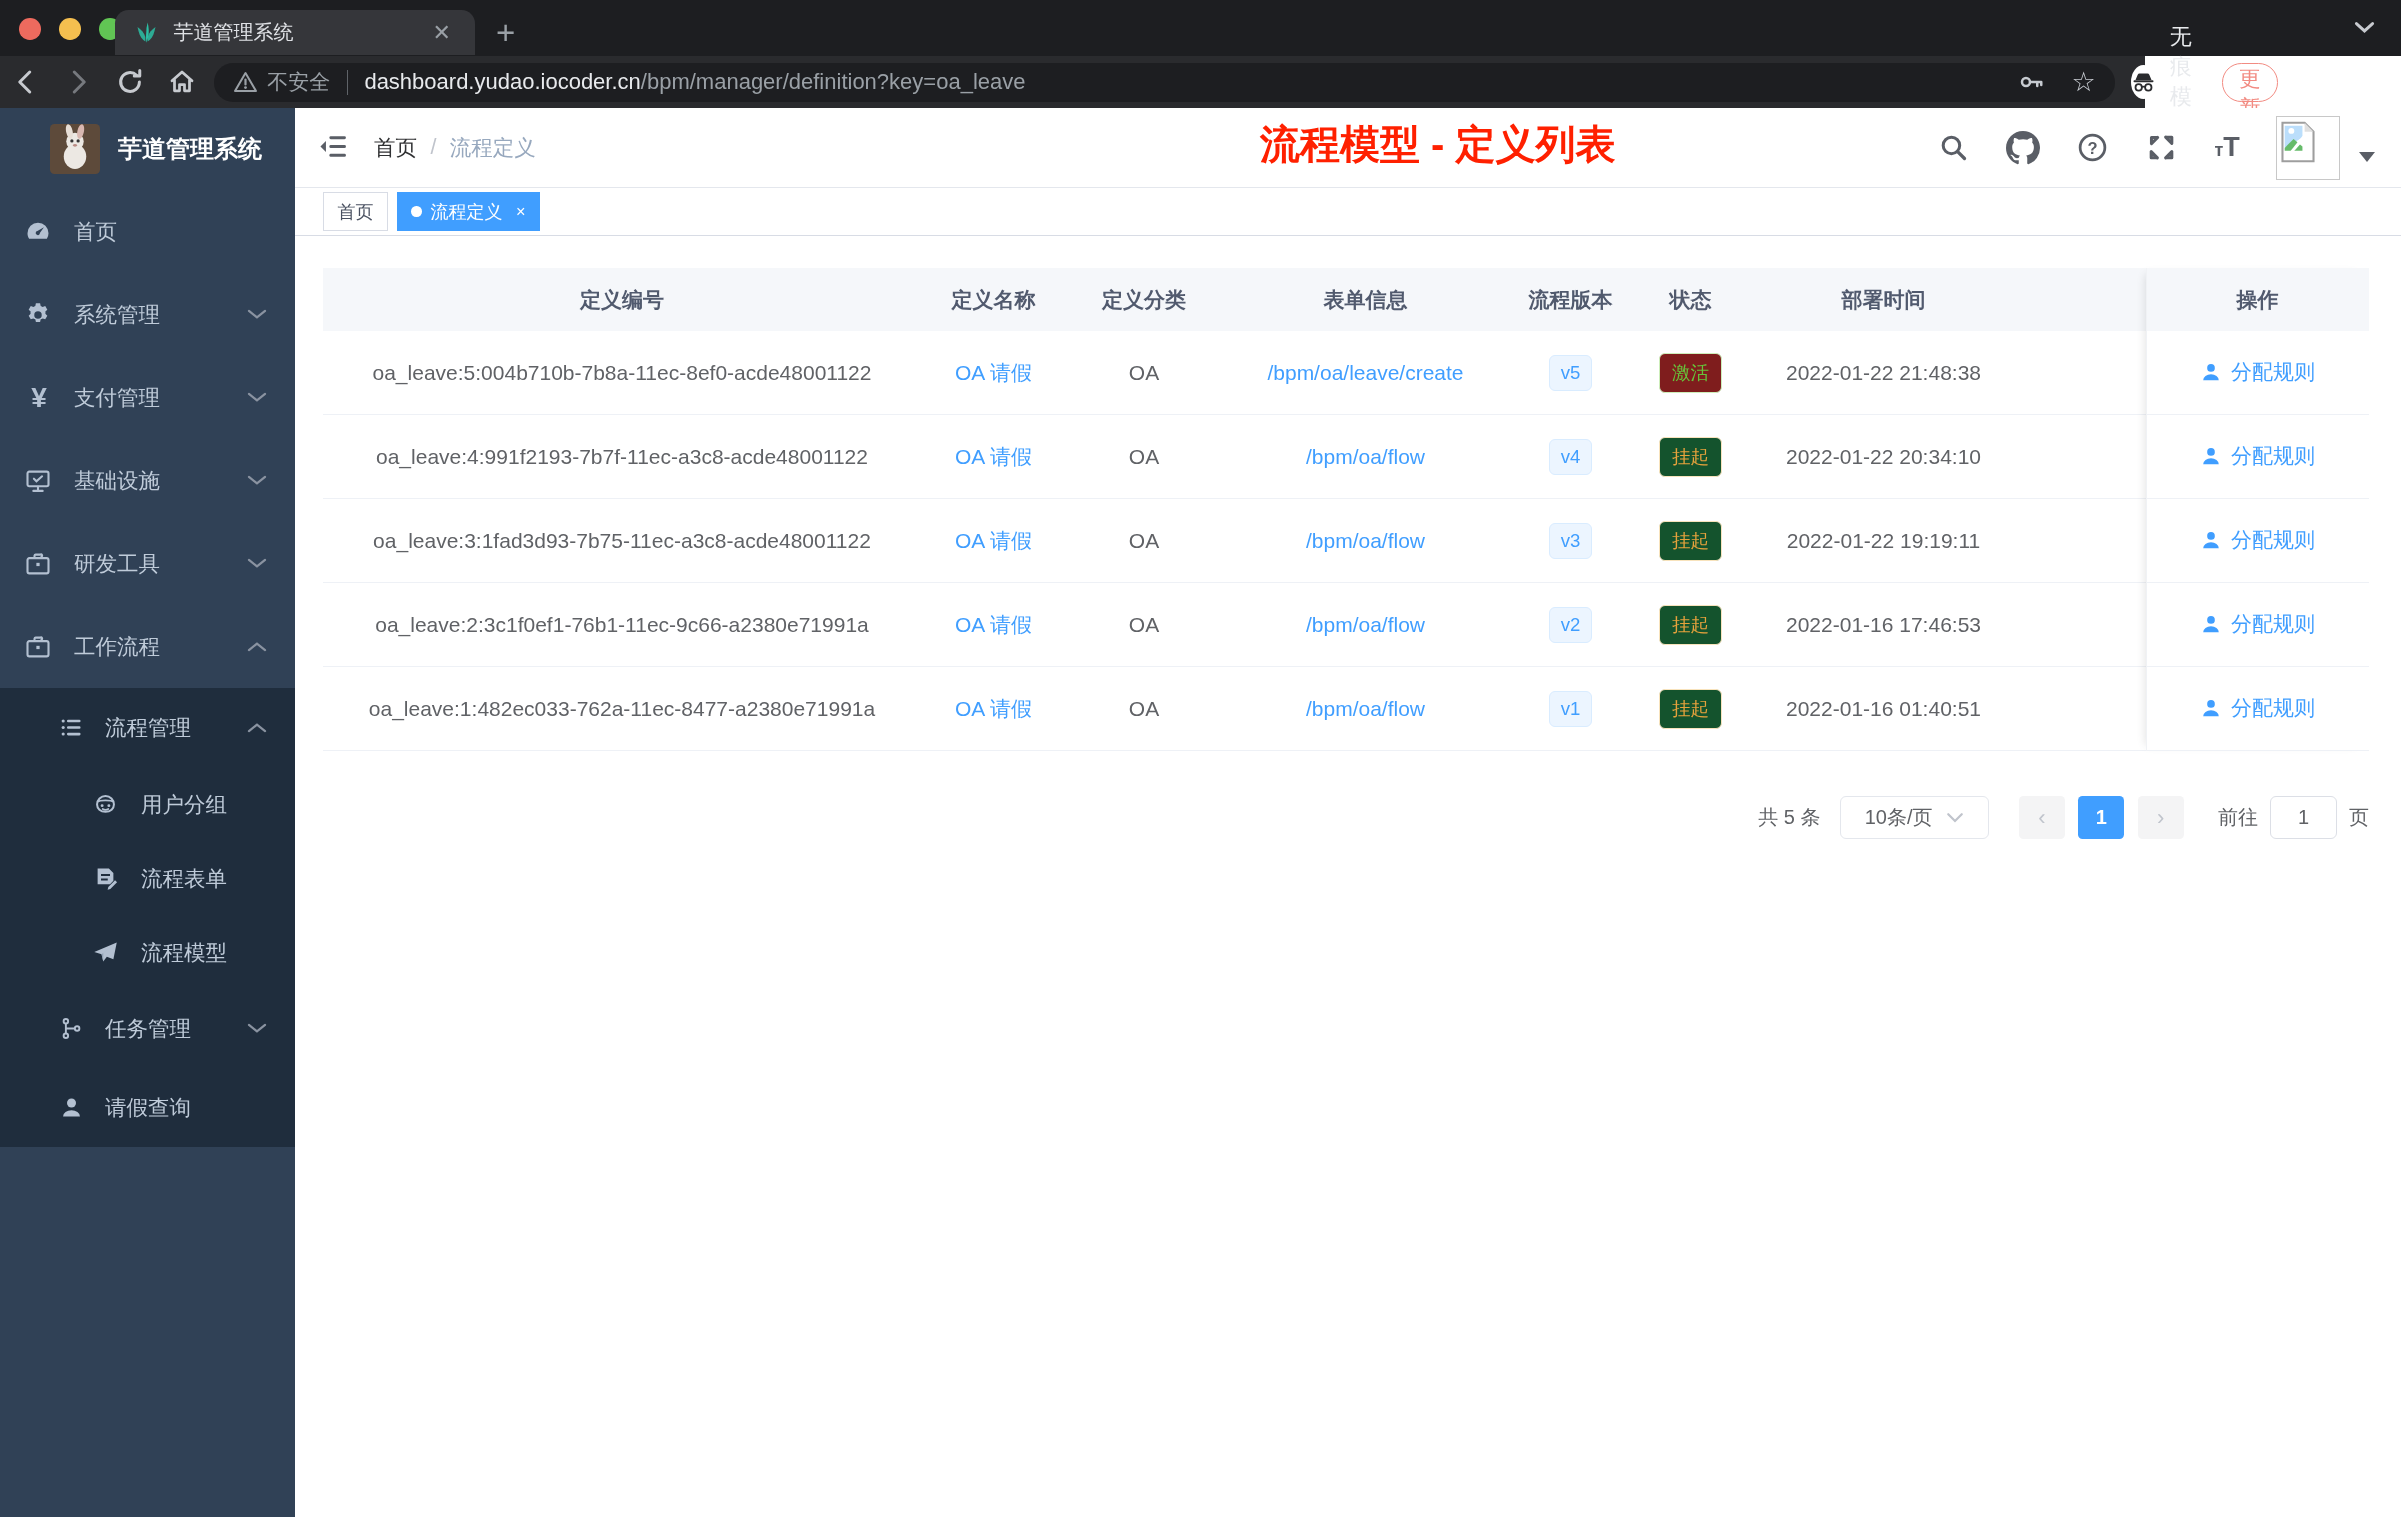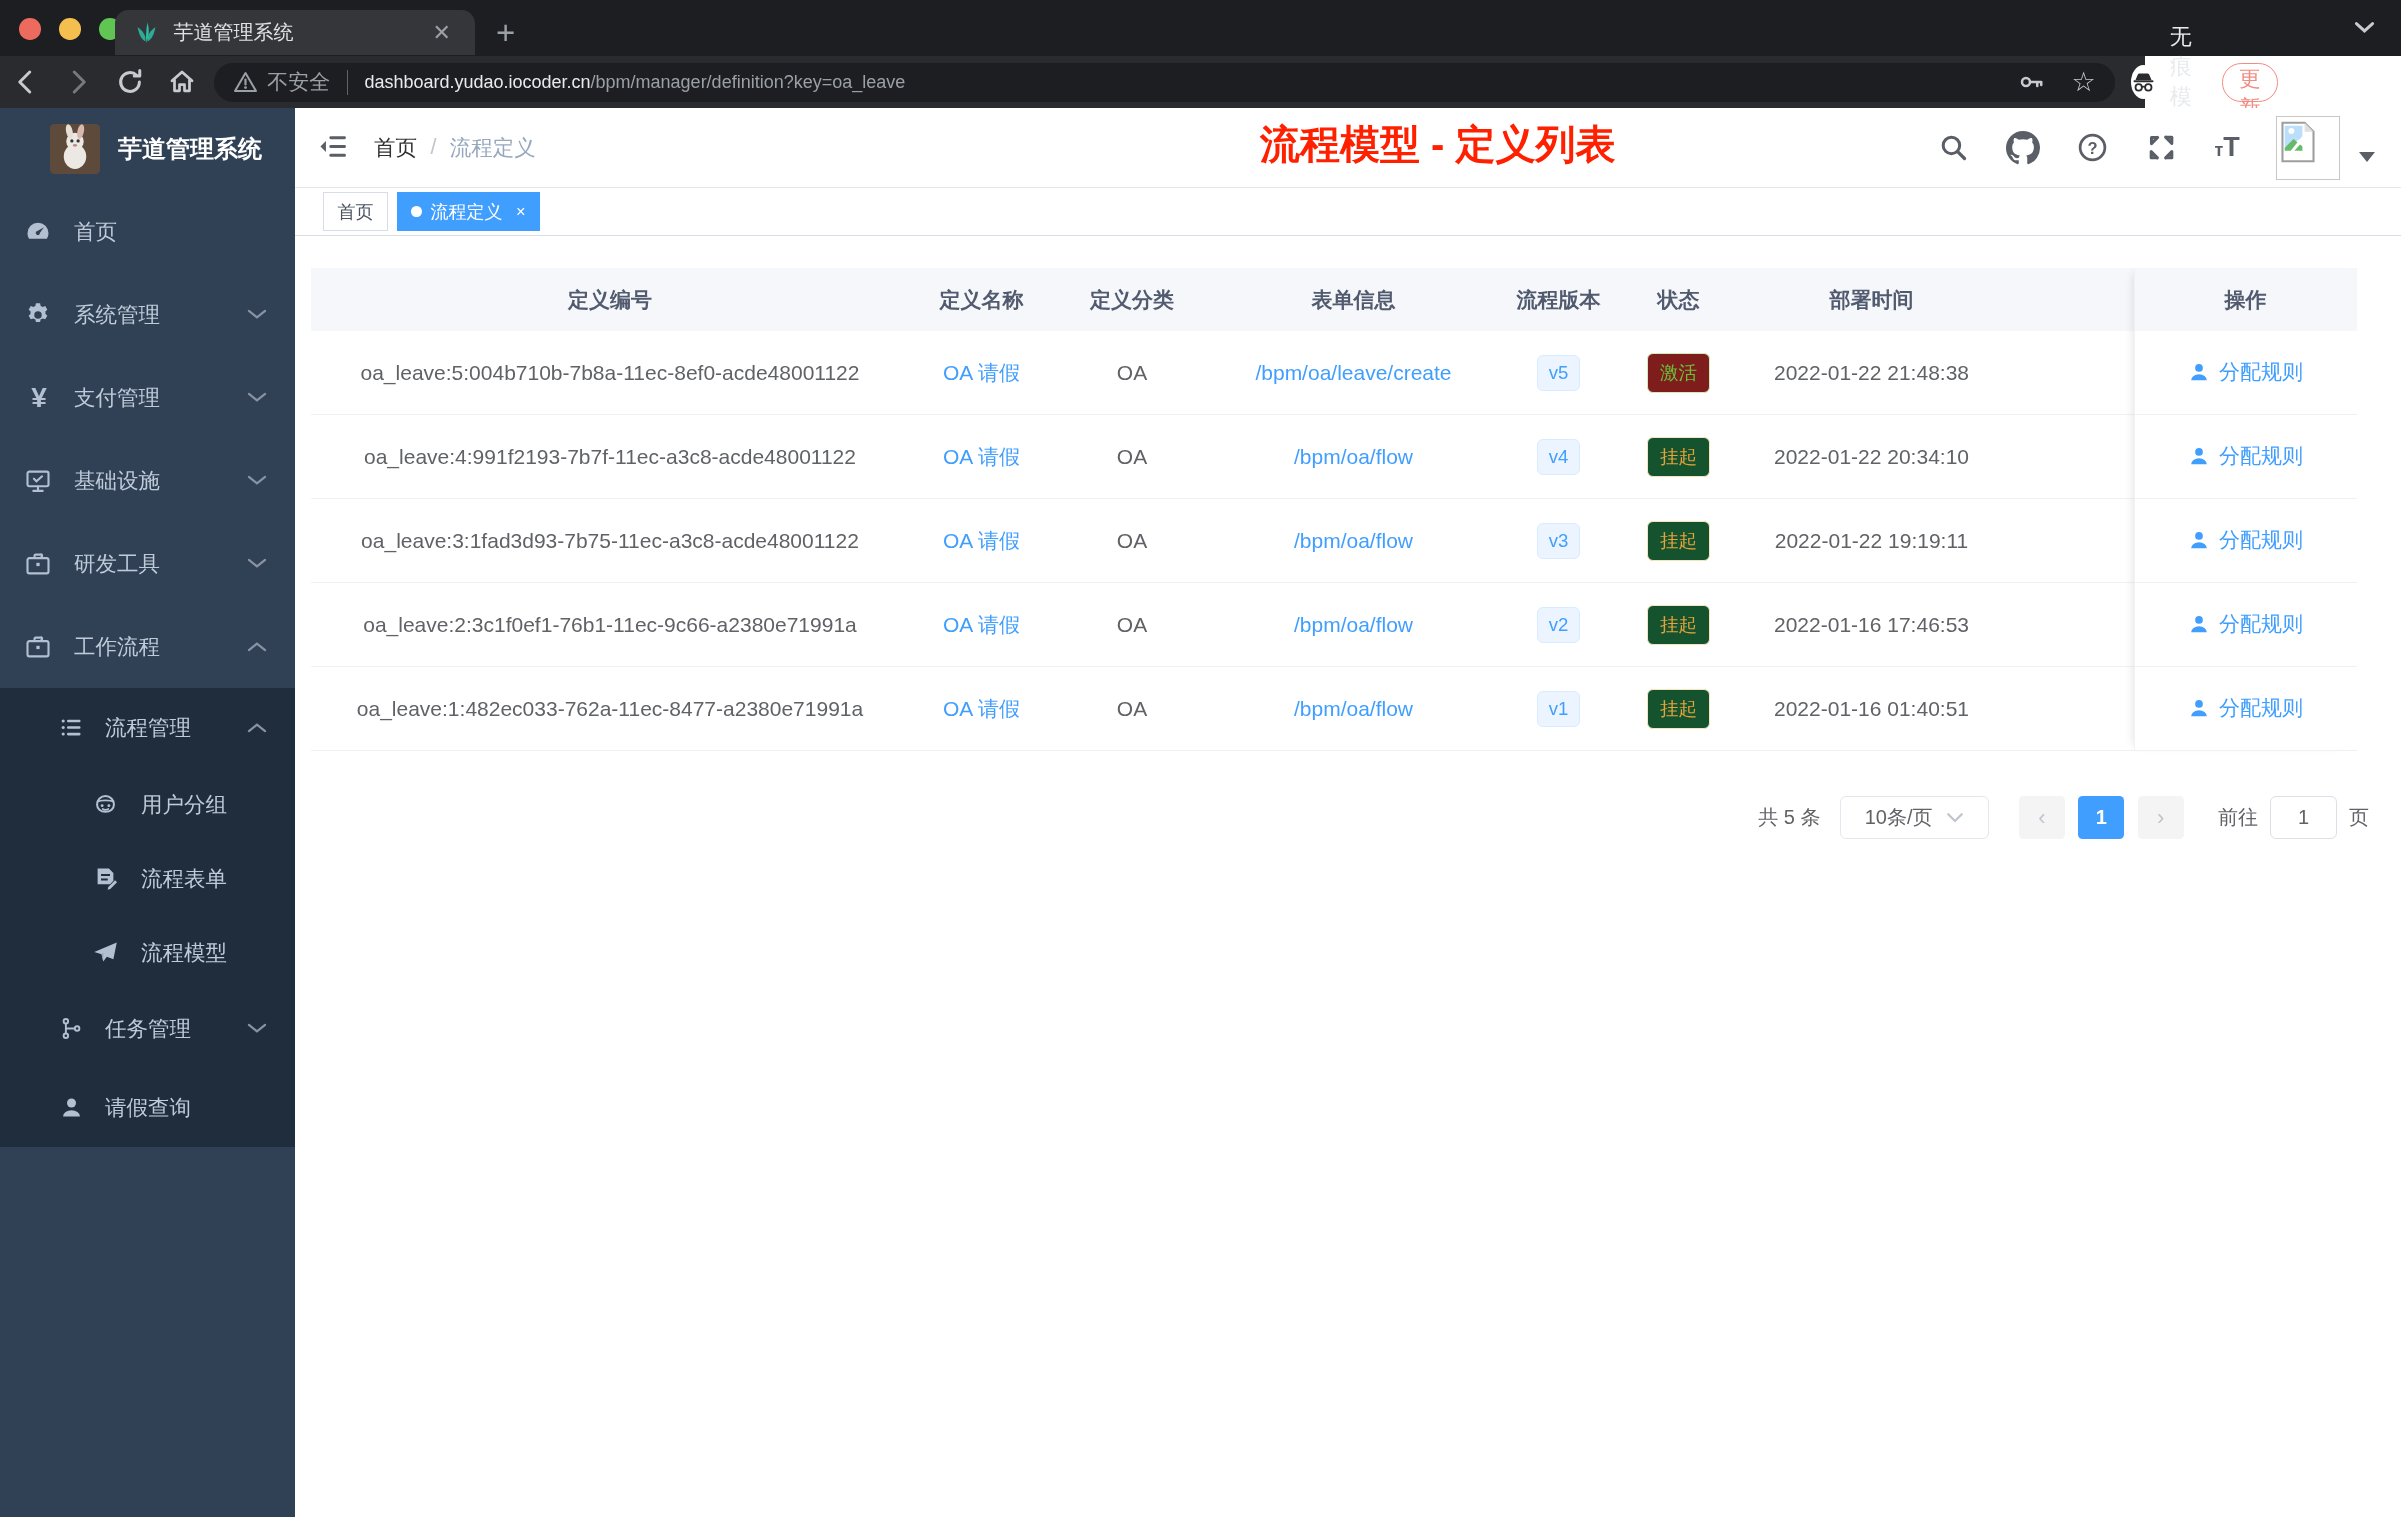--- a/index.html
+++ b/index.html
@@ -18,21 +18,21 @@
   .newtab-btn { position:absolute; left:496px; top:16.3px; color:#9aa0a6; font-size:33px; font-weight:300; line-height:33px; }
   .tabsearch-caret { position:absolute; left:2352px; top:19.3px; }
 
   .toolbar { position:absolute; left:0; top:56px; width:2145px; height:52px; background:#2a2b2e;
     display:flex; align-items:center; }
   .nav-ic { width:52px; text-align:center; flex:0 0 auto; }
   .url-pill { height:39px; flex:0 0 auto; width:1901px; background:#1d1e21; border-radius:19.3px;
     display:flex; align-items:center; padding:0 19.3px; margin-left:6px; }
   .url-sec { color:#9aa0a6; font-size:21px; display:flex; align-items:center; gap:9px; }
   .url-divider { width:1.5px; height:25px; background:#5f6368; margin:0 16.3px; }
-  .url-text { font-size:18px; color:#e8eaed; flex:1; white-space:nowrap; overflow:hidden; }
+  .url-text { font-size:22px; color:#e8eaed; flex:1; white-space:nowrap; overflow:hidden; }
   .url-text .path { color:#9aa0a6; }
   .pill-right { display:flex; align-items:center; gap:25px; margin-left:15px; }
   .star-glyph { color:#c7cbd1; font-size:27px; }
   .incog { display:flex; align-items:center; gap:13.4px; margin-left:16.3px; }
   .incog-badge { width:34px; height:34px; background:#fff; border-radius:50%; display:flex; align-items:center; justify-content:center; }
   .incog-label { color:#e8eaed; font-size:22px; }
   .update-btn { margin-left:21px; height:39px; border:1.5px solid #f28b82; border-radius:19.3px;
     color:#f28b82; font-size:21.5px; display:flex; align-items:center; gap:16.3px; padding:0 16.3px;flex-direction:column; }
   .update-dots { font-size:22px; letter-spacing:0; }
 
@@ -73,21 +73,21 @@
 
   .tags-bar { position:relative; height:48px; border-bottom:1.5px solid #d8dce5; display:flex; align-items:center;
     padding-left:28px; gap:9px; }
   .tag { height:39px; display:flex; align-items:center; padding:0 13.4px; font-size:18px;
     border:1.5px solid #d8dce5; background:#fff; color:#495060; }
   .tag.active { background:#409eff; border-color:#409eff; color:#fff; gap:9px; }
   .tag-dot { width:10.4px; height:10.4px; border-radius:50%; background:#fff; }
   .tag-close { font-size:16.3px; margin-left:4.5px; }
 
   
-  .table { position:absolute; left:16px; top:160px; width:2046px; font-size:21px; color:#606266; }
+  .table { position:absolute; left:28px; top:160px; width:2046px; font-size:21px; color:#606266; }
   .trow { display:flex; align-items:center; height:84px; border-bottom:1.5px solid #eef1f6; background:#fff; }
   .thead { display:flex; align-items:center; height:63px; background:#f5f7fa; color:#515a6e; font-weight:bold; }
   .cell { text-align:center; flex:0 0 auto; }
   .c1{width:598px;} .c2{width:145px;} .c3{width:156px;} .c4{width:287px;}
   .c5{width:123px;} .c6{width:117px;} .c7{width:269px;} .c8{width:128px;} .cfix{width:223px;}
   .link { color:#409eff; cursor:pointer; }
   .ver-tag { display:inline-block; min-width:43px; padding:6px 10.4px; border-radius:6px; font-size:18.6px;
     background:#ecf5ff; border:1.5px solid #d9ecff; color:#409eff; }
   .status-tag { display:inline-block; padding:6px 12px; border-radius:6px; font-size:18.6px; border:1.5px solid transparent; }
   .status-tag[data-type="success"] { background:#7f1d1d; border-color:#cdeeba; color:#67c23a; }

